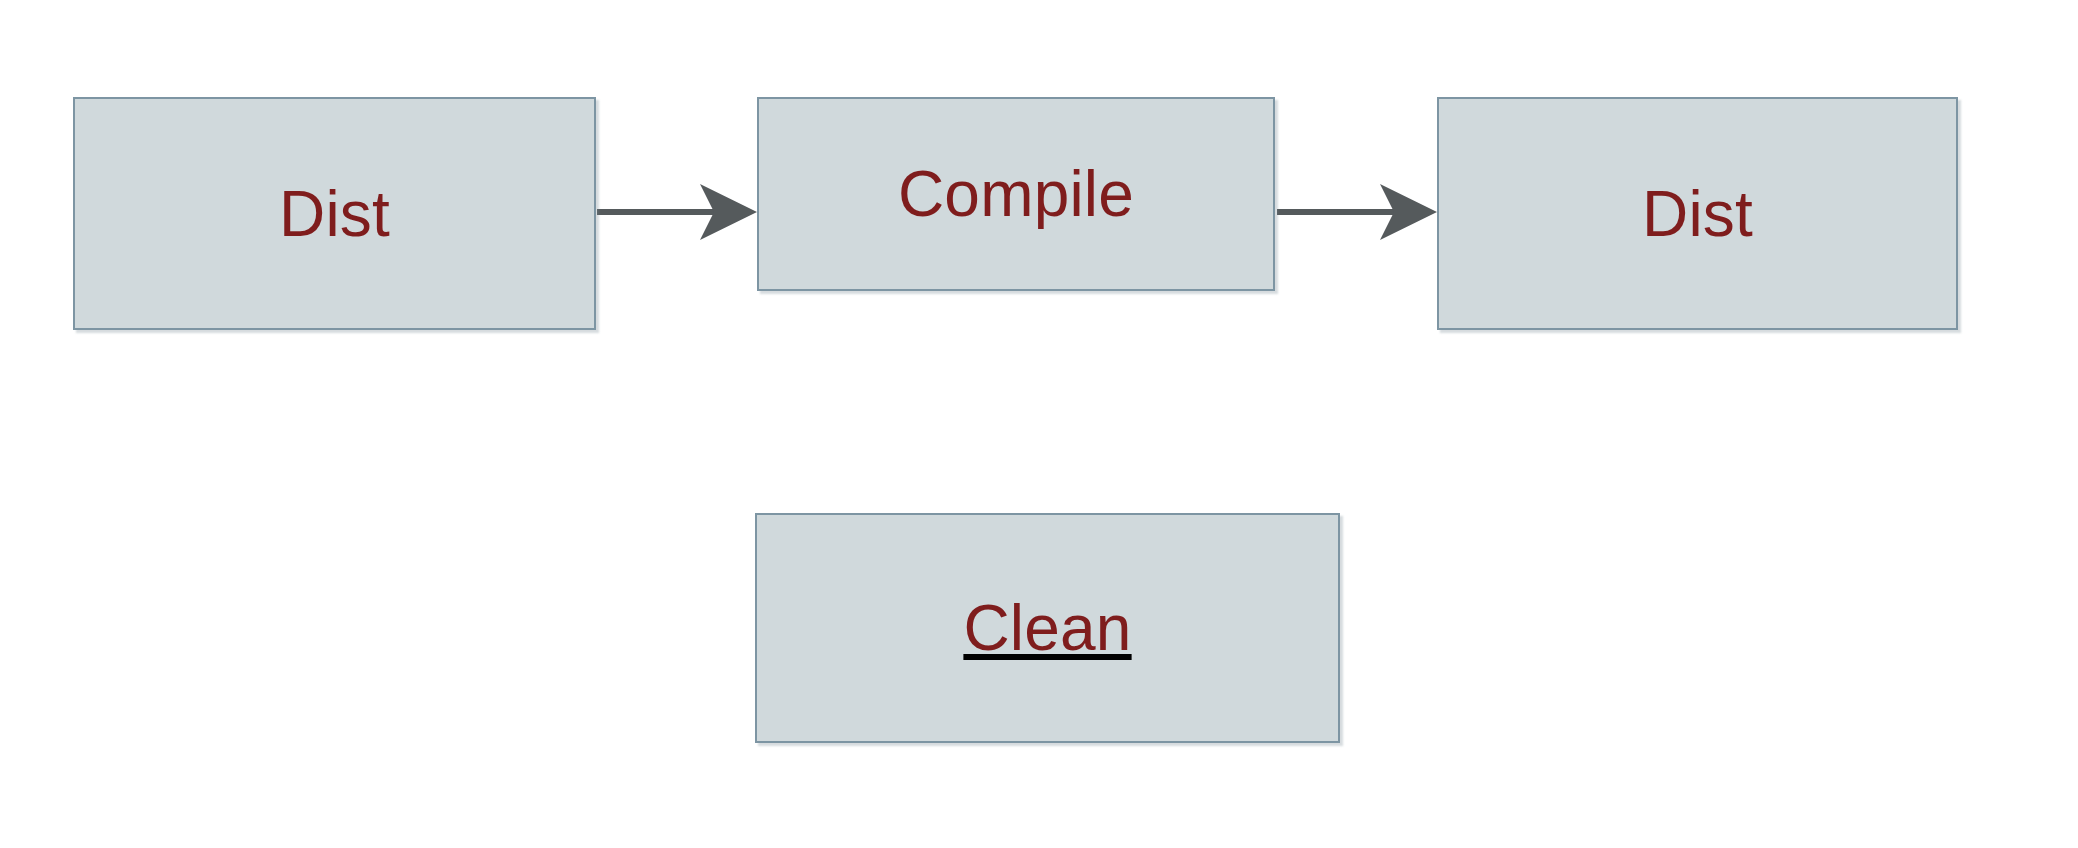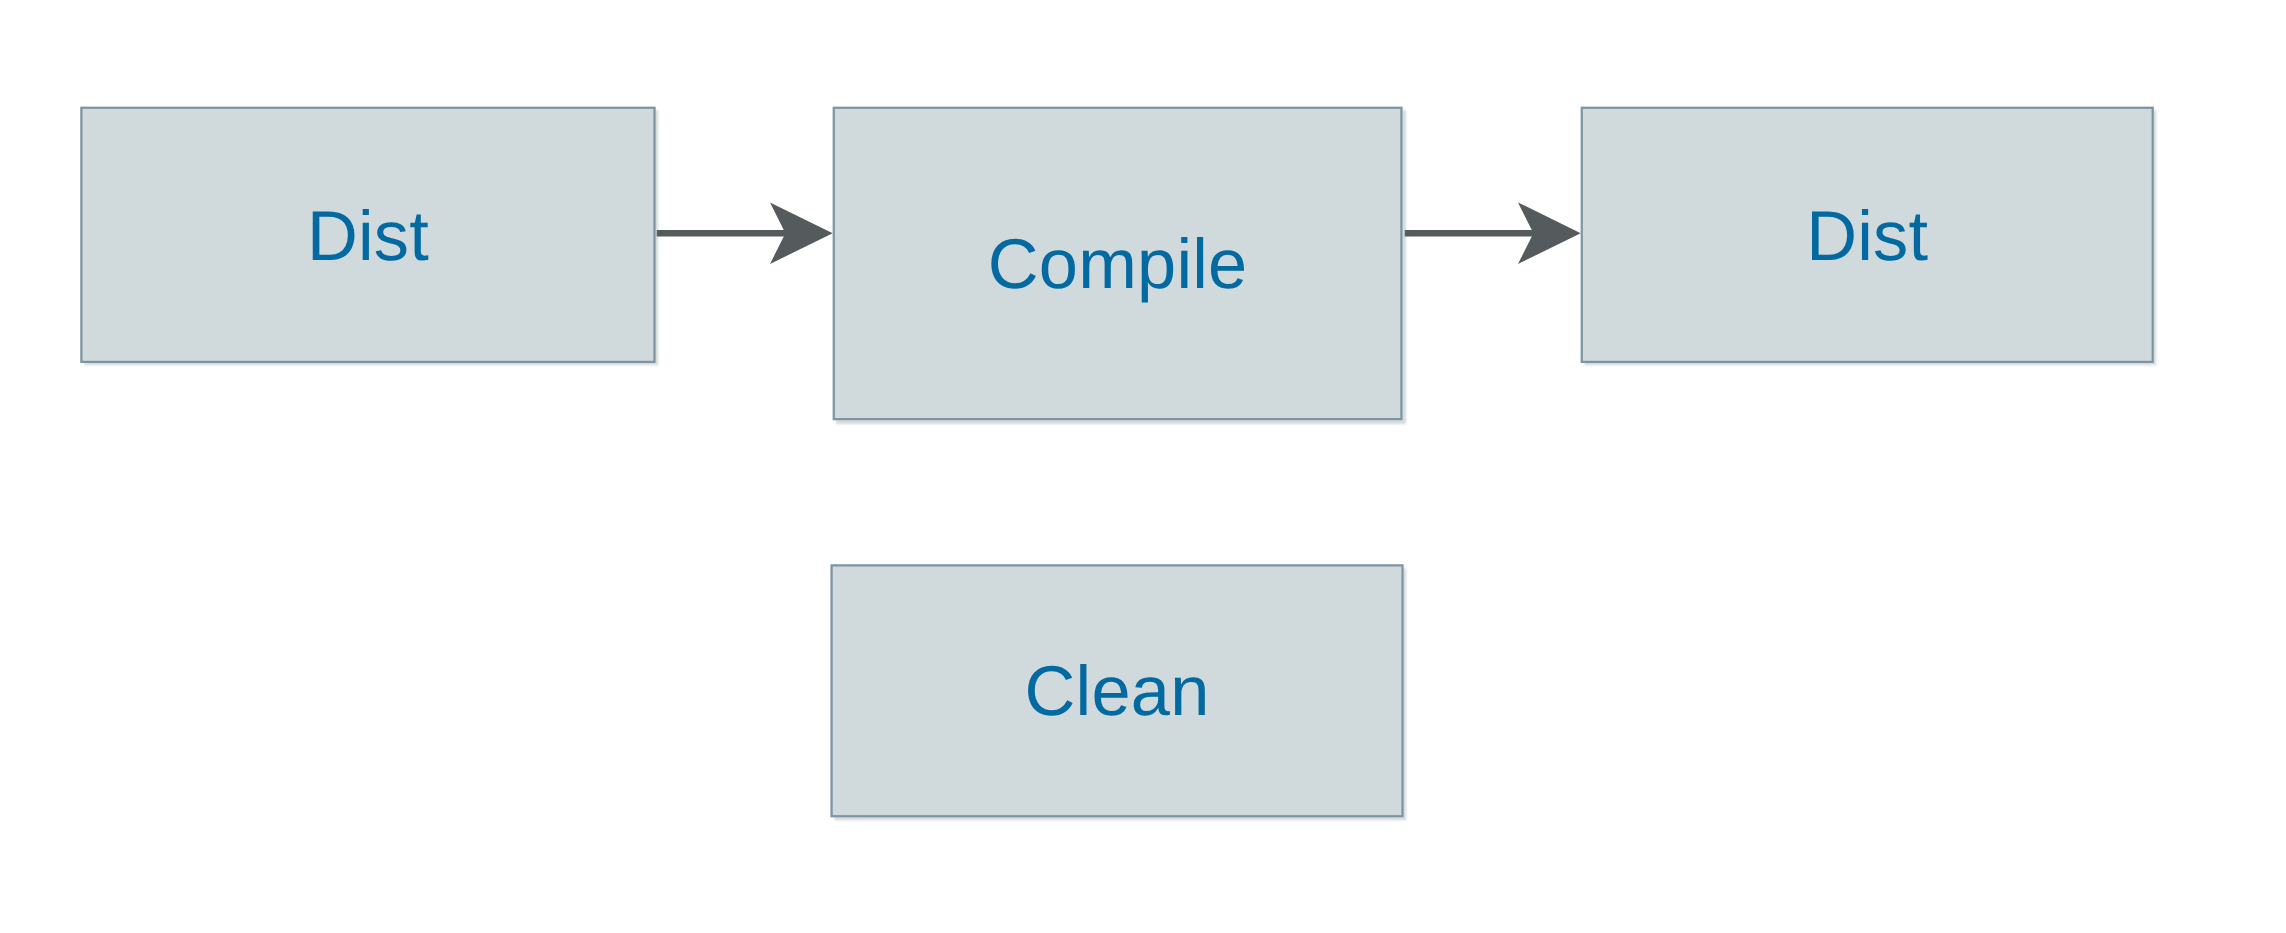--- a/index.html
+++ b/index.html
@@ -26,21 +26,21 @@
     box-shadow: 3px 3px 2px rgba(120, 135, 145, 0.30);
     display: flex;
     align-items: center;
     justify-content: center;
   }
   .node-label {
     font-family: "Liberation Sans", sans-serif;
     font-size: 64px;
     font-weight: 400;
     line-height: 1;
-    color: #0369a1;
+    color: #7f1d1d;
     letter-spacing: 0.2px;
     white-space: nowrap;
     text-align: center;
     -webkit-font-smoothing: antialiased;
   }
   .edge-layer {
     position: absolute;
     left: 0;
     top: 0;
     width: 2078px;
@@ -69,25 +69,25 @@
     </g>
   </svg>
 
   <div class="edge-hit" style="left:597px; top:195px; width:160px;"></div>
   <div class="edge-hit" style="left:1277px; top:195px; width:160px;"></div>
 
   <div class="node" style="left:73px; top:97px; width:523px; height:233px;">
     <span class="node-label">Dist</span>
   </div>
 
-  <div class="node" style="left:757px; top:97px; width:518px; height:285px;">
+  <div class="node" style="left:757px; top:97px; width:518px; height:194px;">
     <span class="node-label">Compile</span>
   </div>
 
   <div class="node" style="left:1437px; top:97px; width:521px; height:233px;">
     <span class="node-label">Dist</span>
   </div>
 
-  <div class="node" style="left:755px; top:513px; width:521px; height:230px;">
+  <div class="node" style="left:755px; top:513px; width:585px; height:230px;text-decoration:underline;">
     <span class="node-label">Clean</span>
   </div>
 
 </div>
 
 </body></html>

